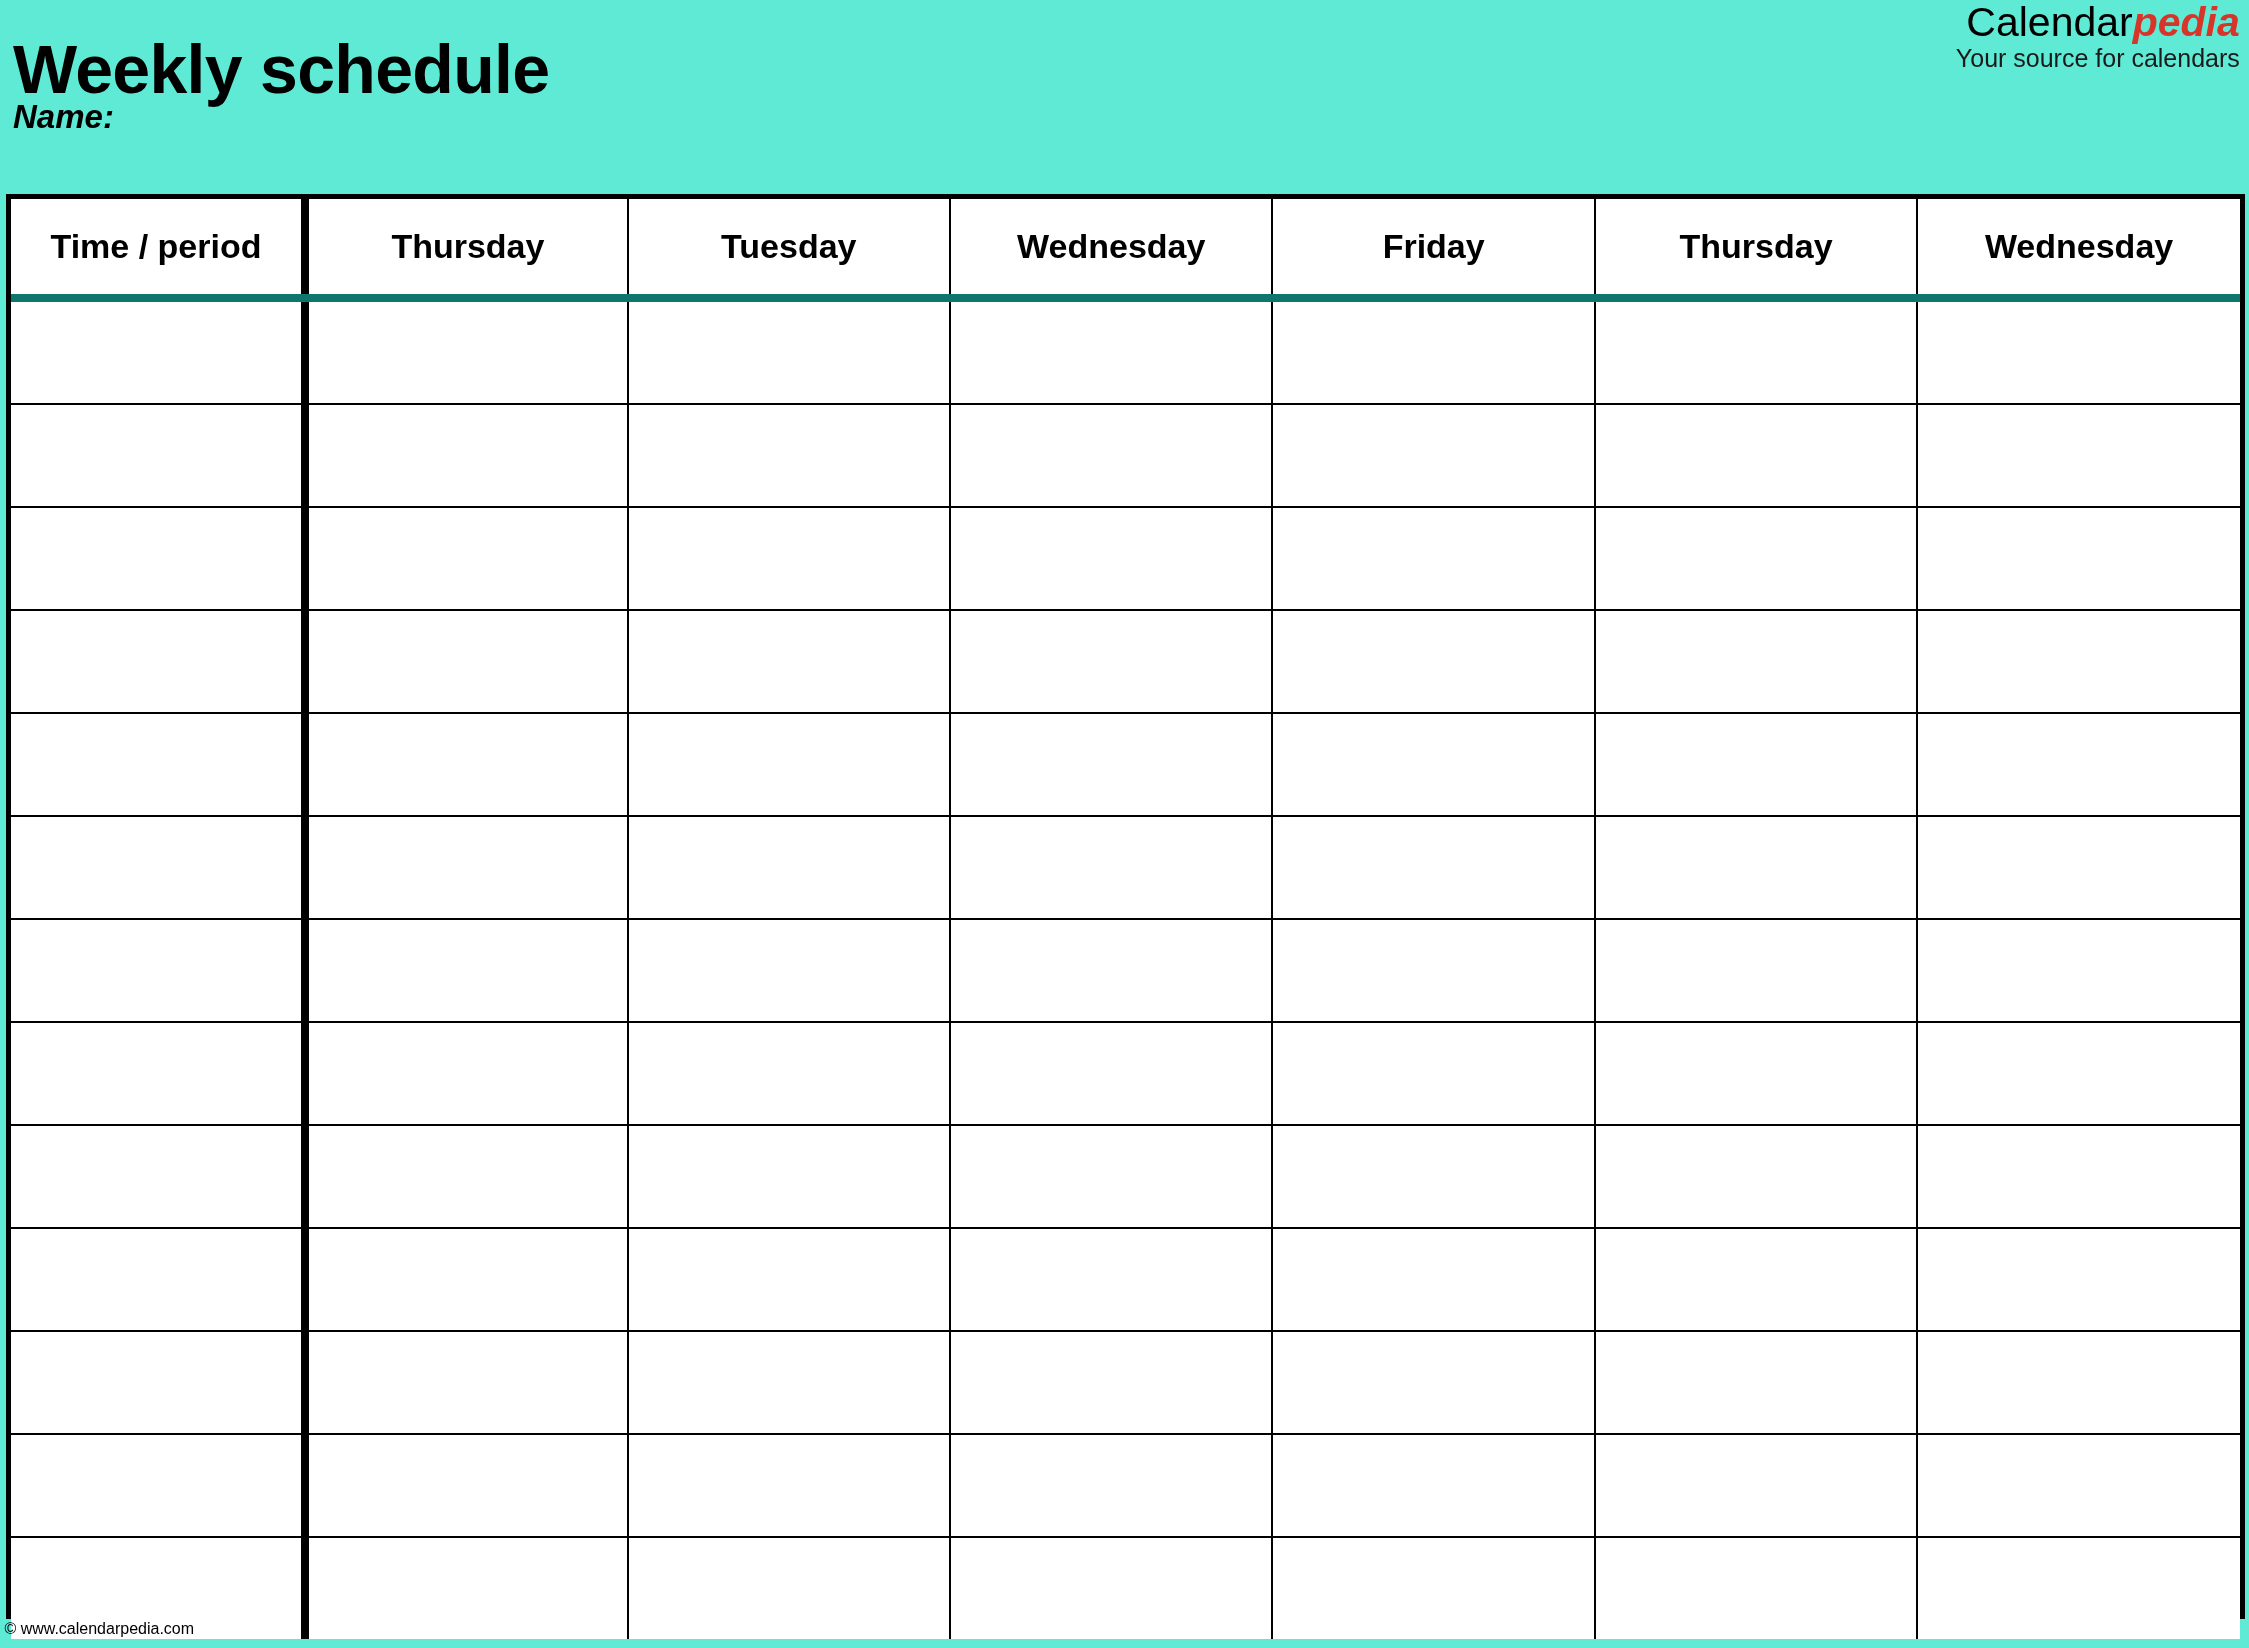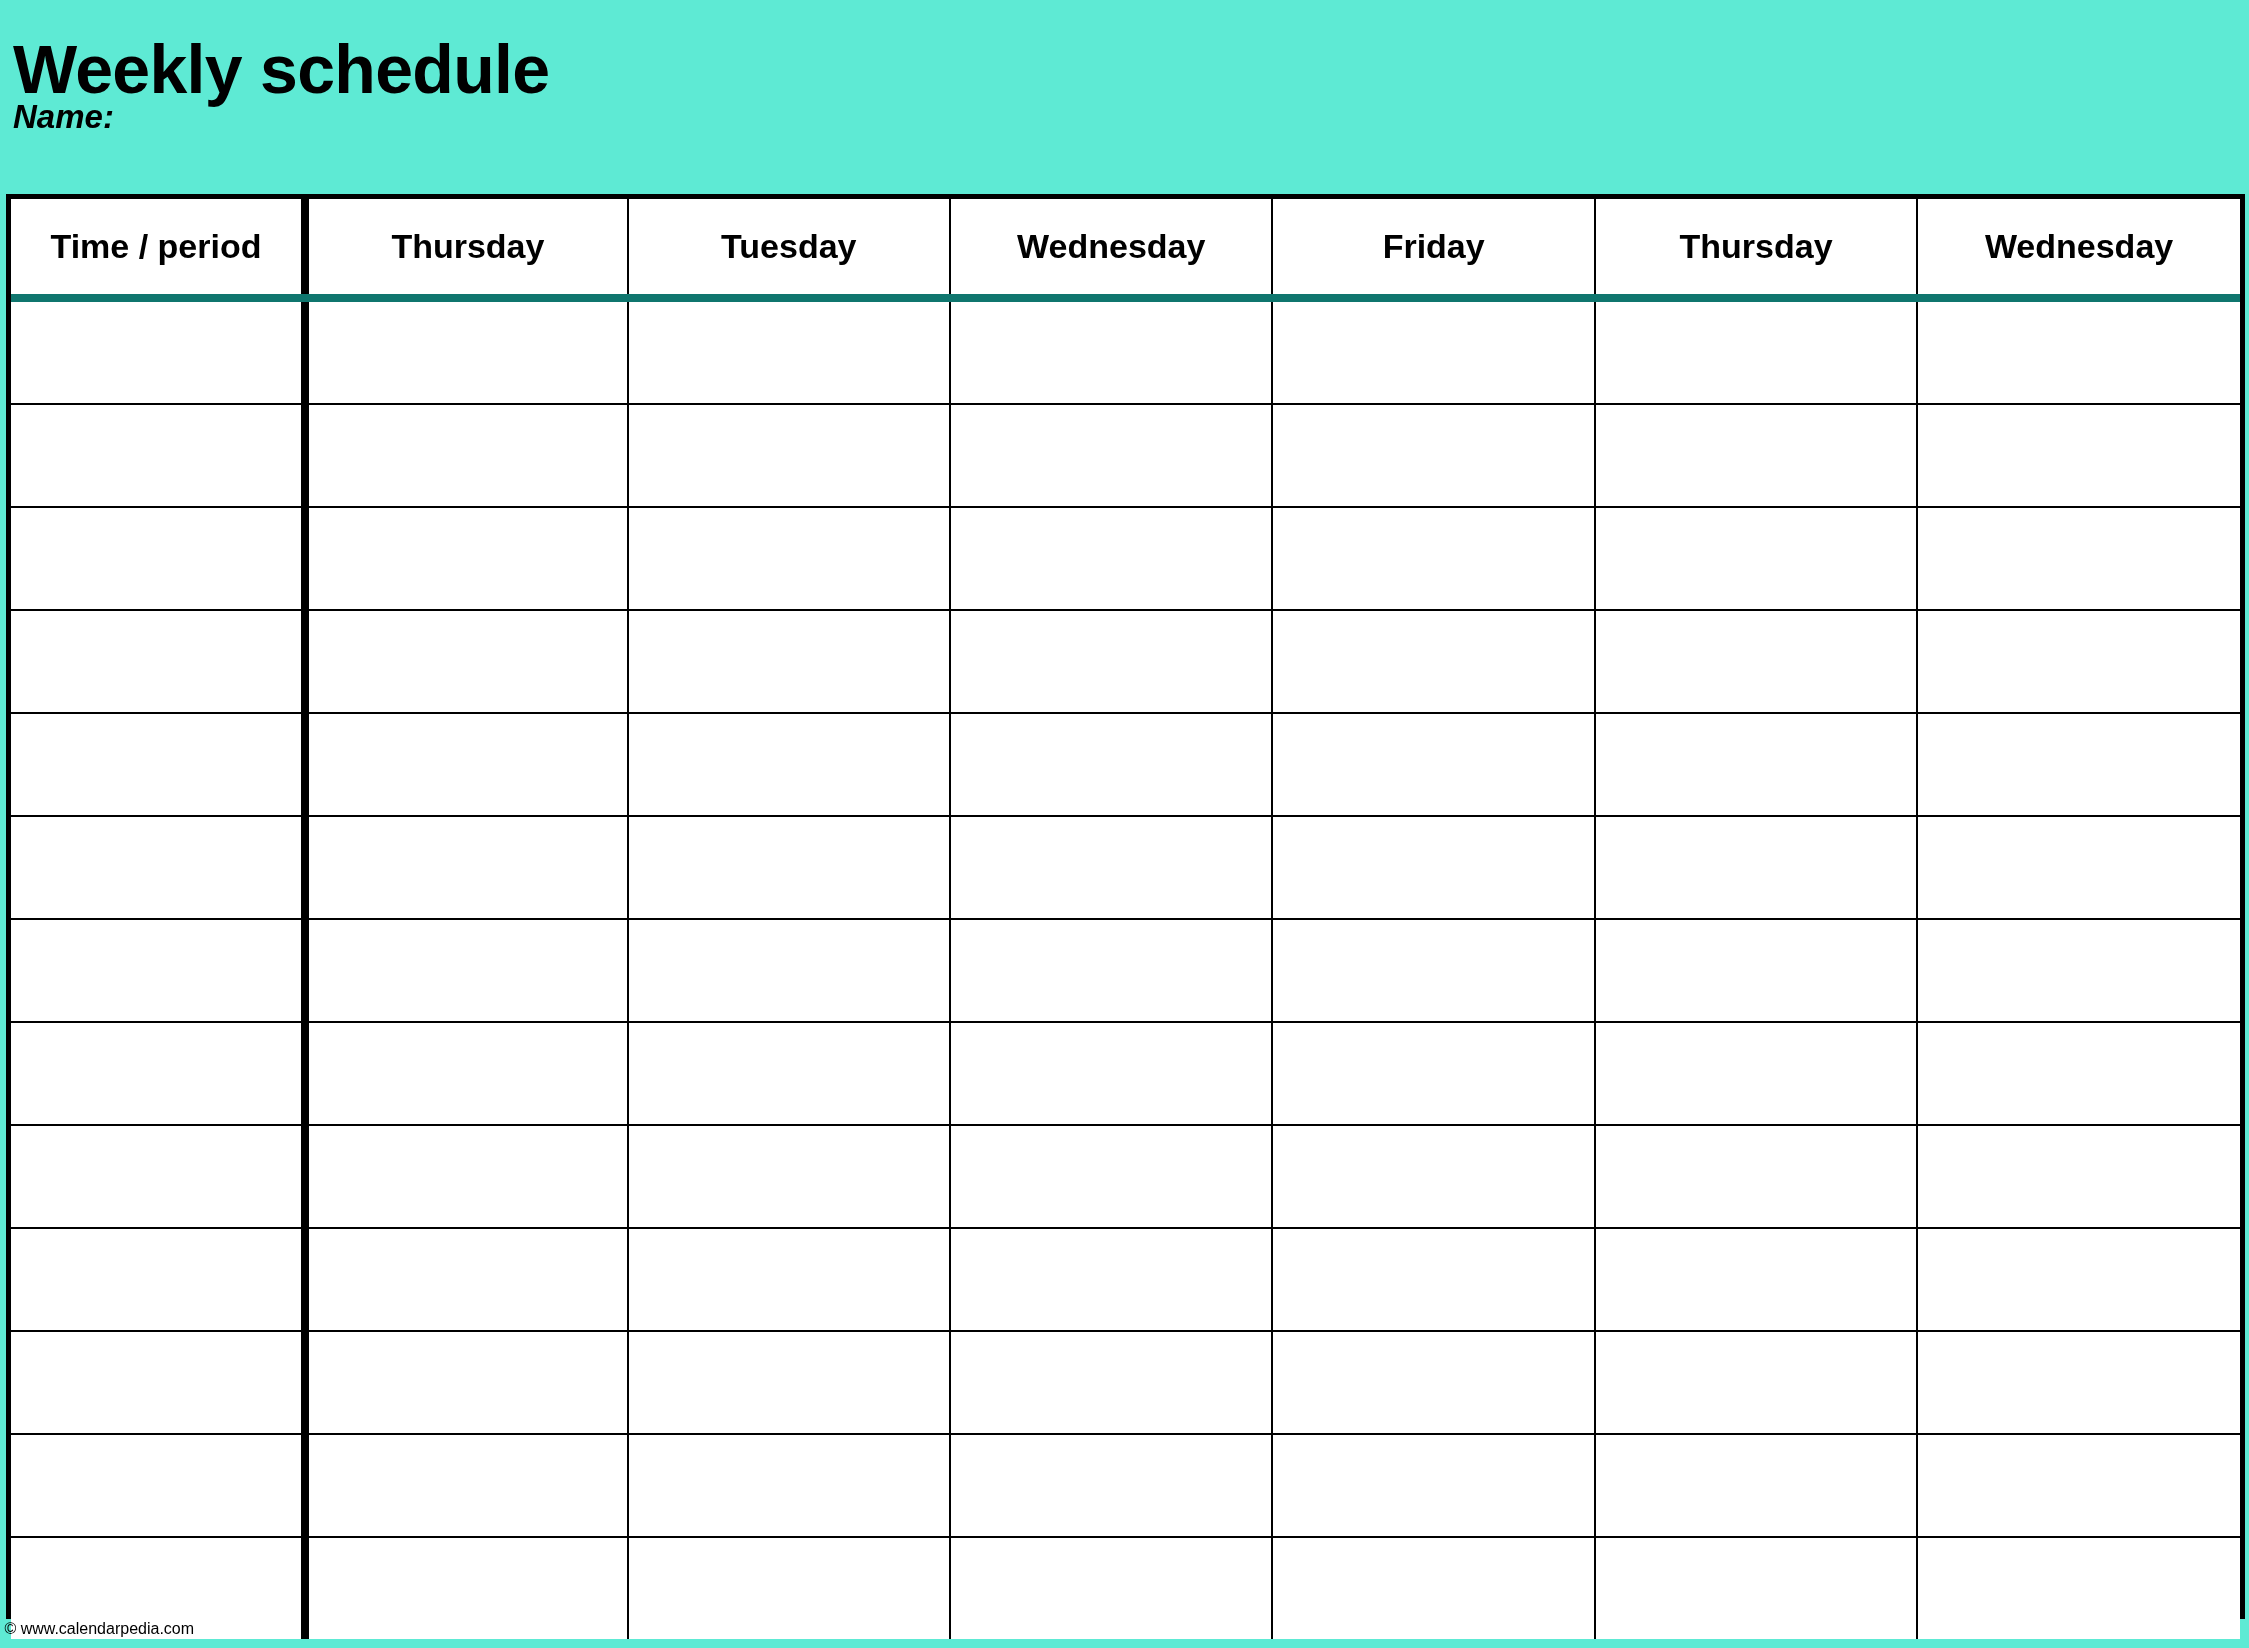--- a/index.html
+++ b/index.html
@@ -146,20 +146,26 @@
 </style>
 </head>
 <body>
 
 <div class="page">
 
   <h1 class="page-title">Weekly schedule</h1>
 
   <div class="name-label">Name:</div>
 
+  <div class="logo">
+    <div class="logo-wordmark">
+      <span class="logo-calendar">Calendar</span><span class="logo-pedia">pedia</span>
+    </div>
+    <div class="logo-tagline">Your source for calendars</div>
+  </div>
 
   <div class="schedule-wrap">
     <table class="schedule">
       <colgroup>
         <col class="col-time">
         <col class="col-day">
         <col class="col-day">
         <col class="col-day">
         <col class="col-day">
         <col class="col-day">

